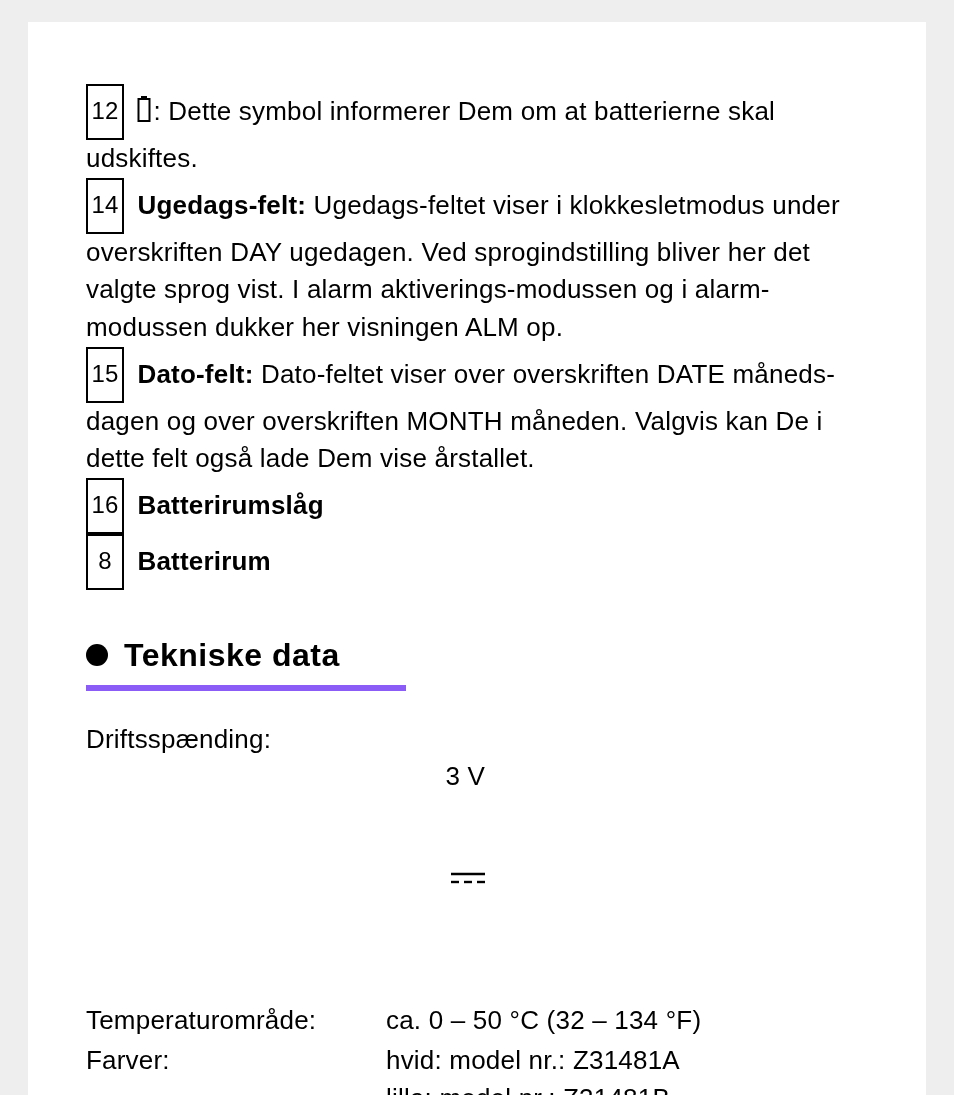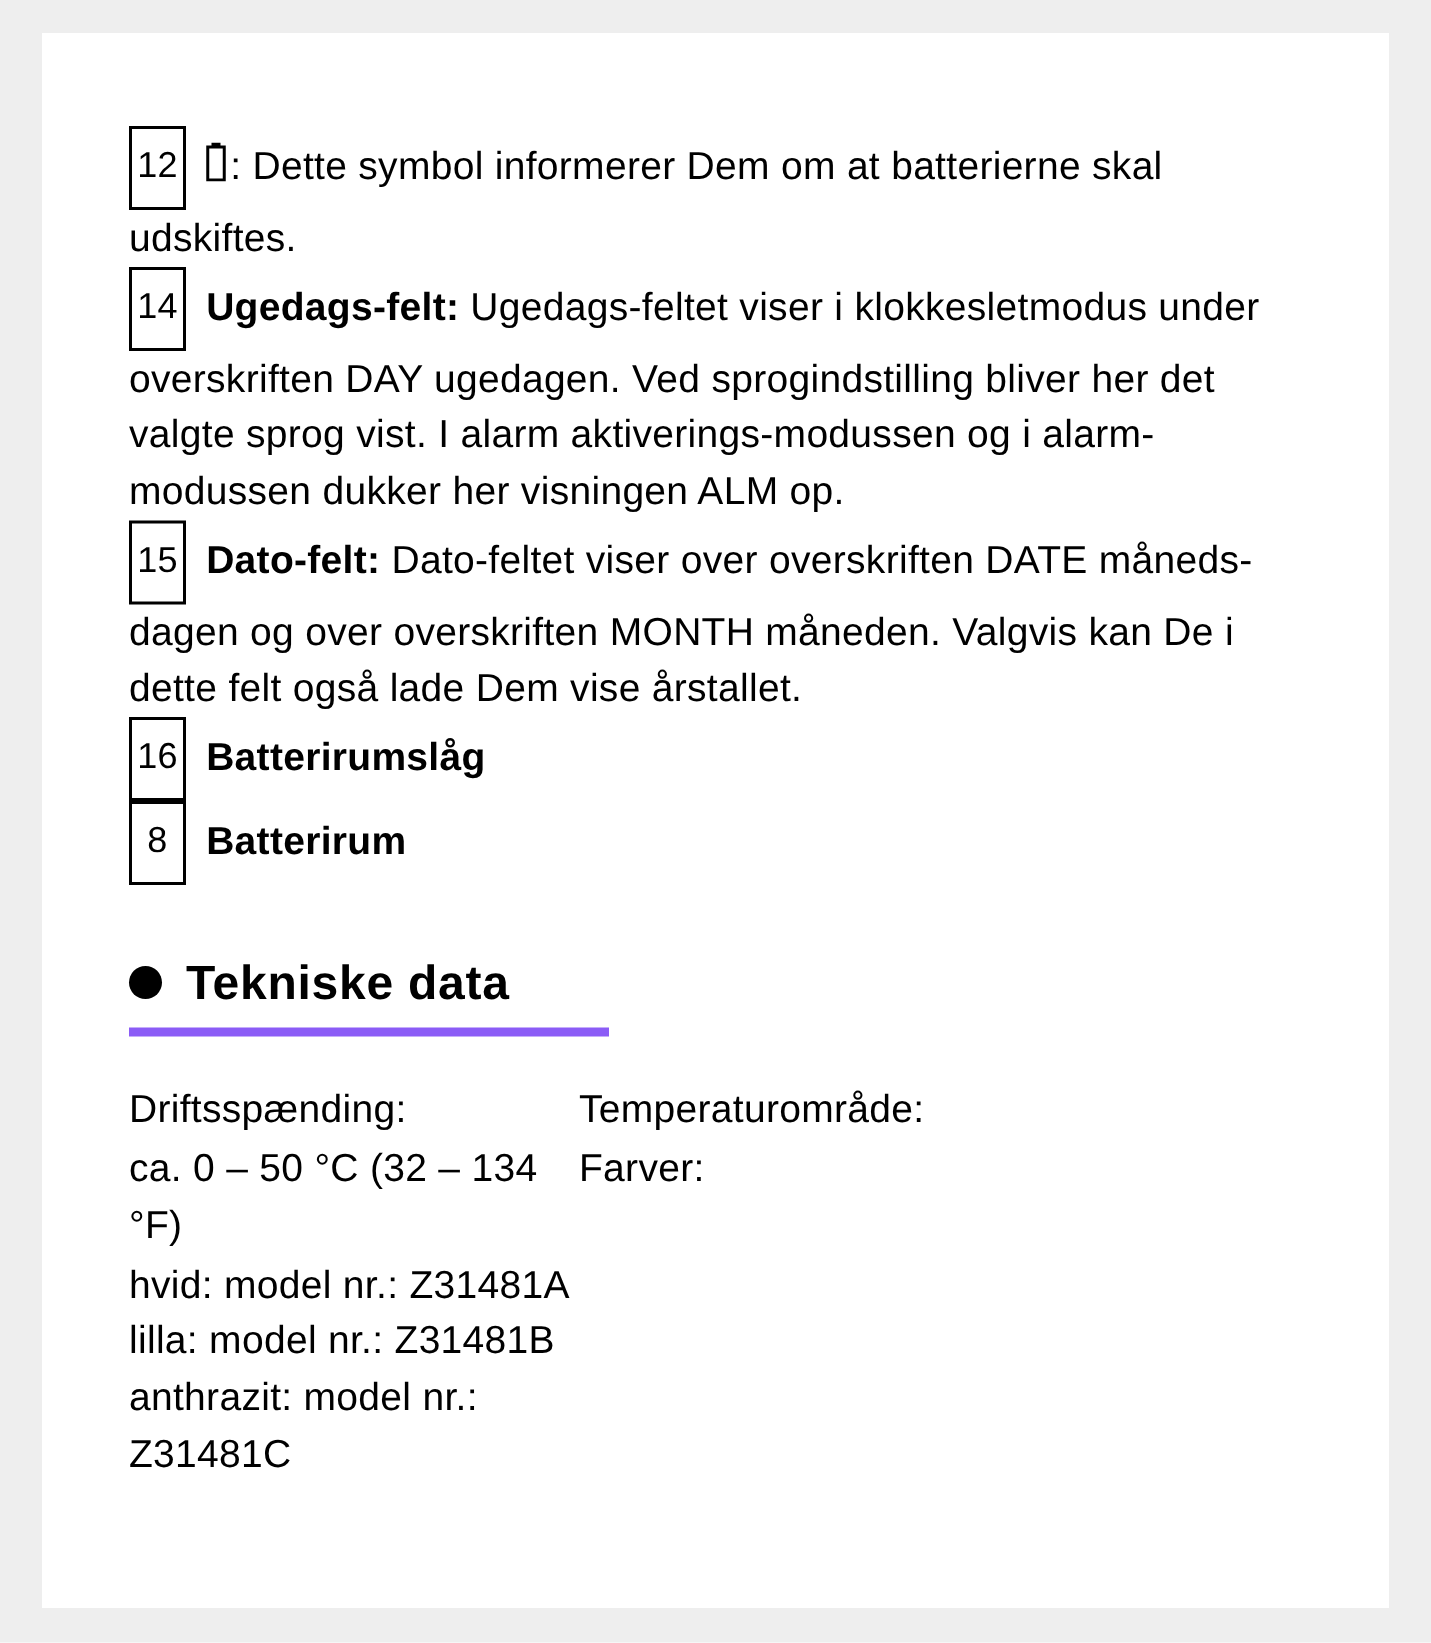--- a/index.html
+++ b/index.html
@@ -115,20 +115,31 @@
   </div>
 
   <div class="sec">
     <div class="sec-head">
       <span class="bullet"></span>
       <span class="sec-title">Tekniske data</span>
     </div>
 
     <div class="specs">
       <div class="spec-label">Driftsspænding:</div>
+      <div class="spec-val">
+        <span>3 V</span>
+        <span class="dcline">
+          <svg width="34" height="14" viewBox="0 0 34 14">
+            <line x1="0" y1="3" x2="34" y2="3" stroke="#000" stroke-width="2.4"></line>
+            <line x1="0" y1="11" x2="8" y2="11" stroke="#000" stroke-width="2.4"></line>
+            <line x1="13" y1="11" x2="21" y2="11" stroke="#000" stroke-width="2.4"></line>
+            <line x1="26" y1="11" x2="34" y2="11" stroke="#000" stroke-width="2.4"></line>
+          </svg>
+        </span>
+      </div>
 
 
       <div class="spec-label">Temperaturområde:</div>
       <div class="spec-val">ca. 0 – 50 °C (32 – 134 °F)</div>
 
       <div class="spec-label">Farver:</div>
       <div class="spec-val">hvid: model nr.: Z31481A
 lilla: model nr.: Z31481B
 anthrazit: model nr.: Z31481C</div>
     </div>

